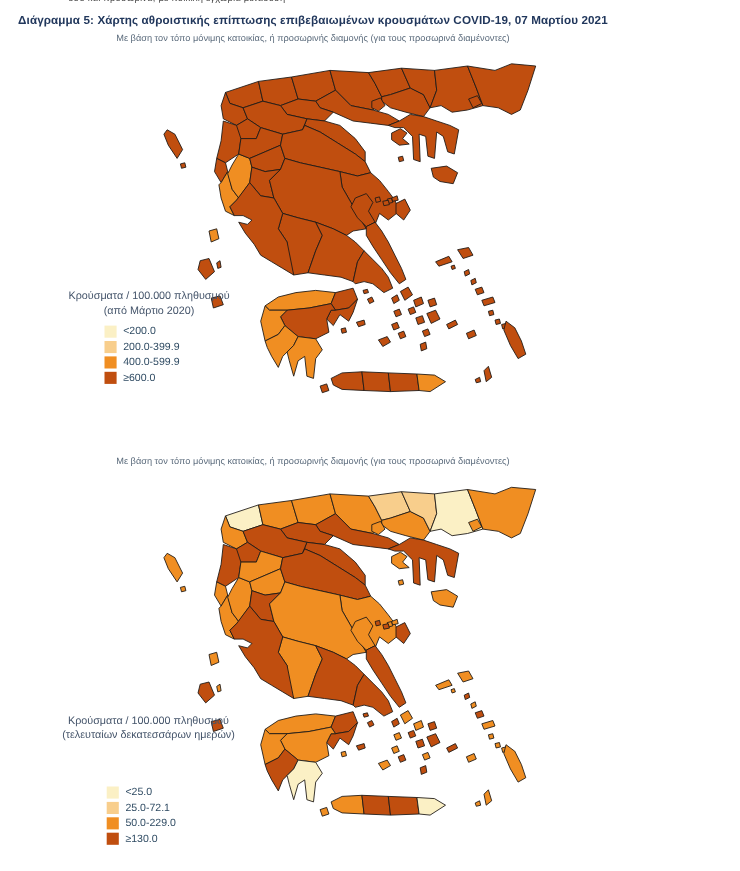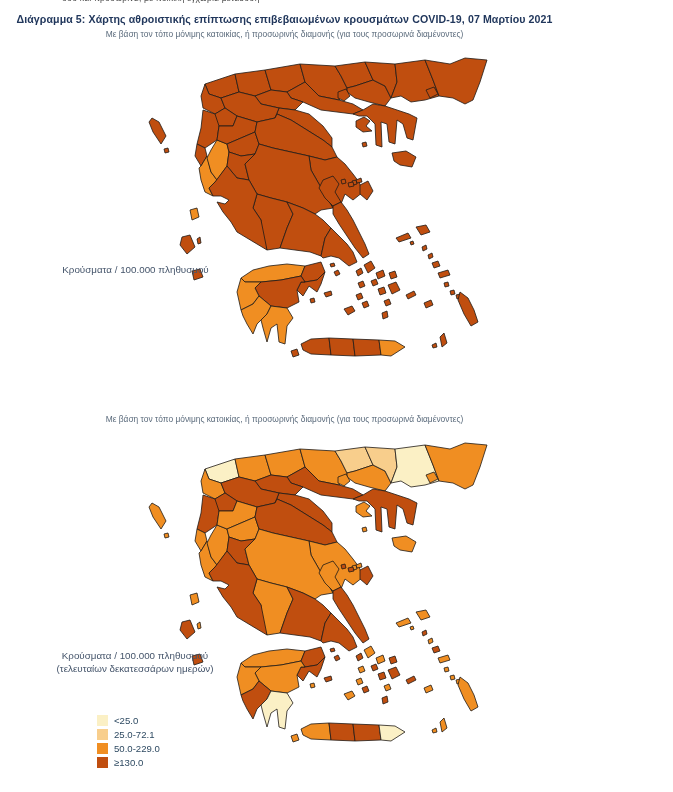--- a/index.html
+++ b/index.html
@@ -123,20 +123,39 @@
         <polygon points="355,239 359,238 360,242 356,243" fill="#C04E0F" stroke="#1F1A17" stroke-width="0.8" stroke-linejoin="round"></polygon>
         <polygon points="361,243 365,242 366,246 362,247" fill="#C04E0F" stroke="#1F1A17" stroke-width="0.8" stroke-linejoin="round"></polygon>
         <polygon points="365,240 373,246 379,258 383,270 376,274 369,262 363,248" fill="#C04E0F" stroke="#1F1A17" stroke-width="0.8" stroke-linejoin="round"></polygon>
         <polygon points="345,285 349,281 352,291 347,295" fill="#C04E0F" stroke="#1F1A17" stroke-width="0.8" stroke-linejoin="round"></polygon>
         <polygon points="337,293 341,291 342,295 338,296" fill="#C04E0F" stroke="#1F1A17" stroke-width="0.8" stroke-linejoin="round"></polygon>
       </svg>
   </div>
 
   <div class="legend" style="left:38px;top:264px;width:195px;">
     <div class="lt">Κρούσματα / 100.000 πληθυσμού</div>
+    <div class="lt">(από Μάρτιο 2020)</div>
+    <ul id="legend5-items" style="padding-left:57px;">
+        <li>
+          <span class="swatch" style="background: rgb(251, 240, 197);"></span>
+          <span class="lab">&lt;200.0</span>
+        </li>
+        <li>
+          <span class="swatch" style="background: rgb(248, 206, 140);"></span>
+          <span class="lab">200.0-399.9</span>
+        </li>
+        <li>
+          <span class="swatch" style="background: rgb(240, 142, 34);"></span>
+          <span class="lab">400.0-599.9</span>
+        </li>
+        <li>
+          <span class="swatch" style="background: rgb(192, 78, 15);"></span>
+          <span class="lab">≥600.0</span>
+        </li>
+      </ul>
   </div>
 
   <div class="fig-sub" style="top:414px;">Με βάση τον τόπο μόνιμης κατοικίας, ή προσωρινής διαμονής (για τους προσωρινά διαμένοντες)</div>
 
   <div class="map-wrap" style="left:95px;top:437px;">
     <svg id="map6" width="400" height="335" viewBox="0 0 400 335">
         <polygon points="110,32 140,22 144,40 126,46 114,42" fill="#FBF0C5" stroke="#1F1A17" stroke-width="0.8" stroke-linejoin="round"></polygon>
         <polygon points="140,22 170,18 176,38 160,44 144,40" fill="#F08E22" stroke="#1F1A17" stroke-width="0.8" stroke-linejoin="round"></polygon>
         <polygon points="170,18 205,12 210,30 192,40 176,38" fill="#F08E22" stroke="#1F1A17" stroke-width="0.8" stroke-linejoin="round"></polygon>
         <polygon points="205,12 240,14 246,24 252,36 252,40 244,48 224,44 210,30" fill="#F08E22" stroke="#1F1A17" stroke-width="0.8" stroke-linejoin="round"></polygon>

